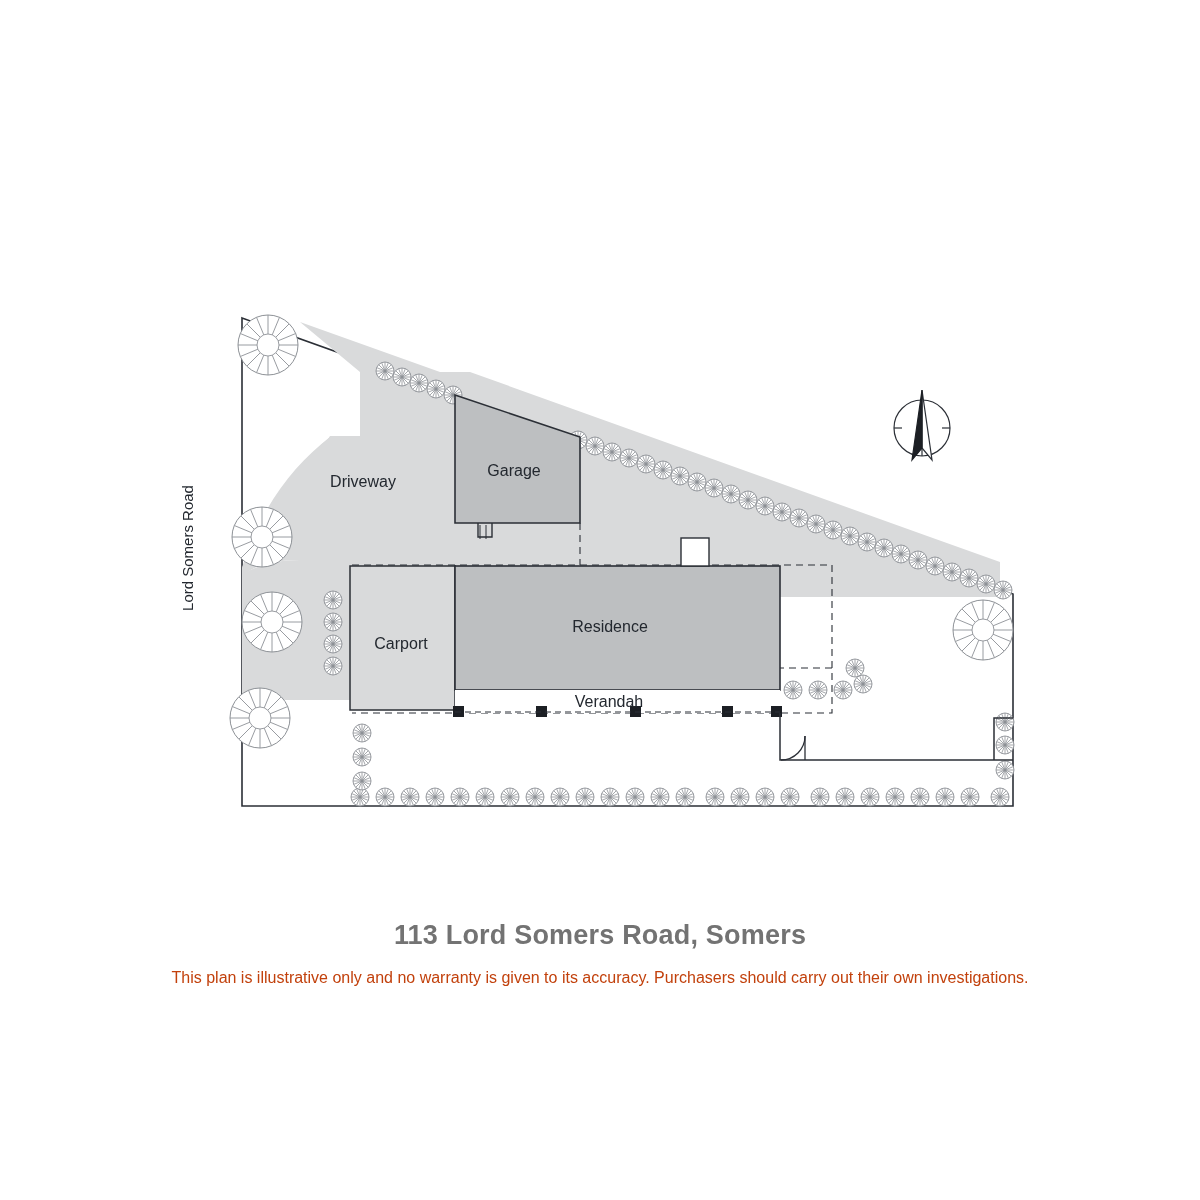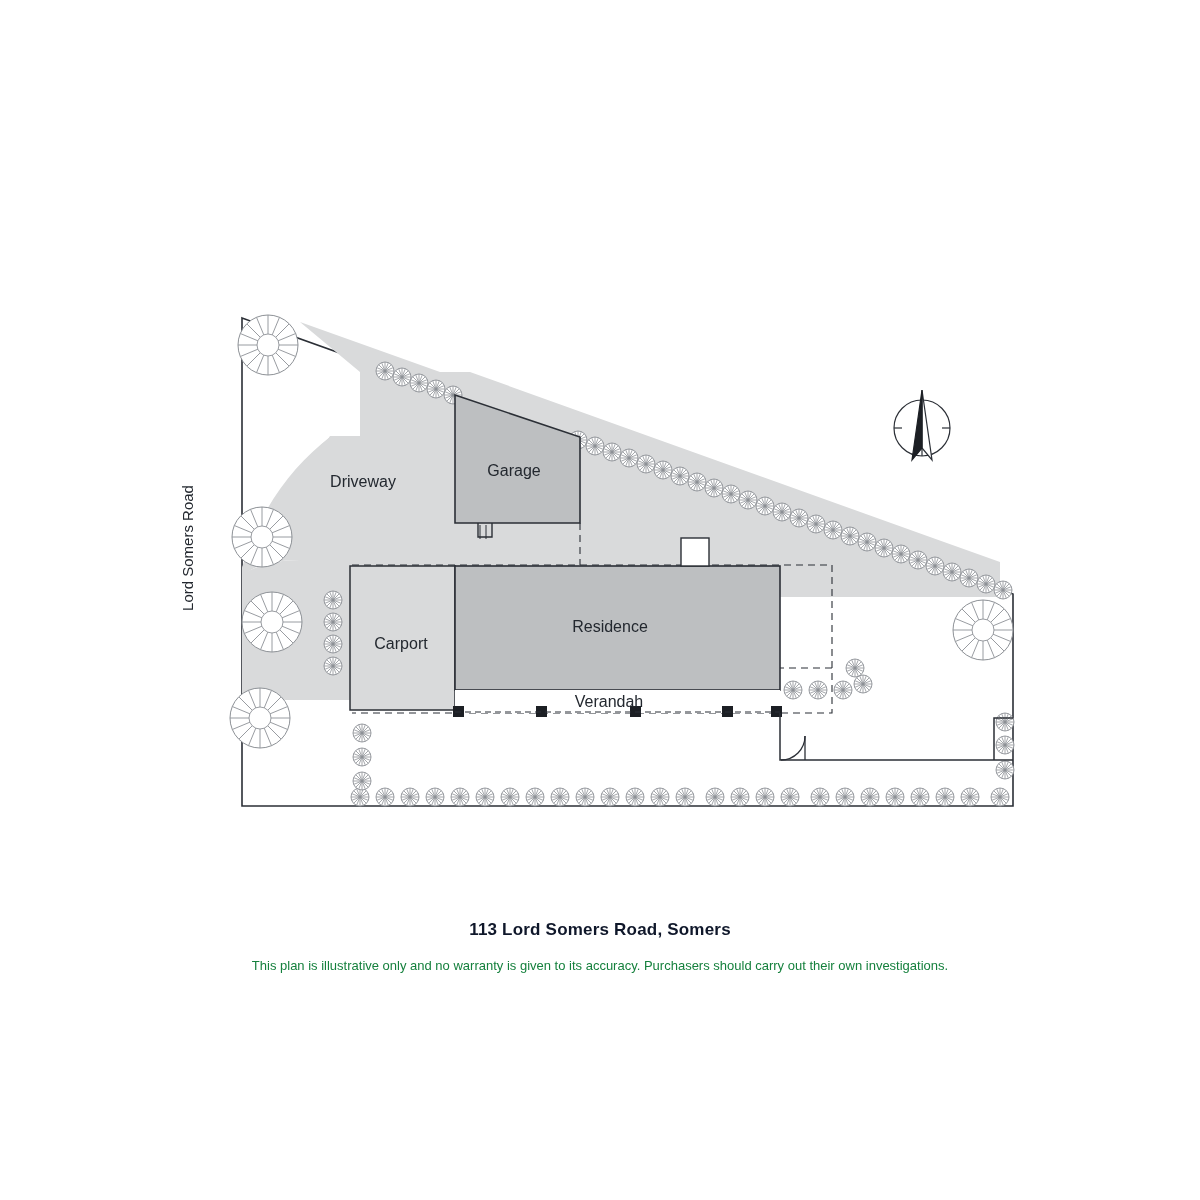--- a/index.html
+++ b/index.html
@@ -38,30 +38,30 @@
   }
   .title-block {
     position: absolute;
     left: 0;
     right: 0;
     top: 920px;
     text-align: center;
   }
   .plan-title {
     font-family: "Liberation Sans", sans-serif;
-    font-size: 17px;
+    font-size: 27px;
     font-weight: bold;
-    color: #0f172a;
+    color: #737373;
     letter-spacing: 0.2px;
     margin: 0;
   }
   .plan-disclaimer {
     font-family: "Liberation Sans", sans-serif;
-    font-size: 13px;
-    color: #15803d;
+    font-size: 16px;
+    color: #c2410c;
     margin: 18px 0 0 0;
   }
 </style>
 </head>
 <body>
 
 <div id="siteplan-root">
 
   <svg class="plan" viewBox="0 0 1200 1200">
     <defs>

